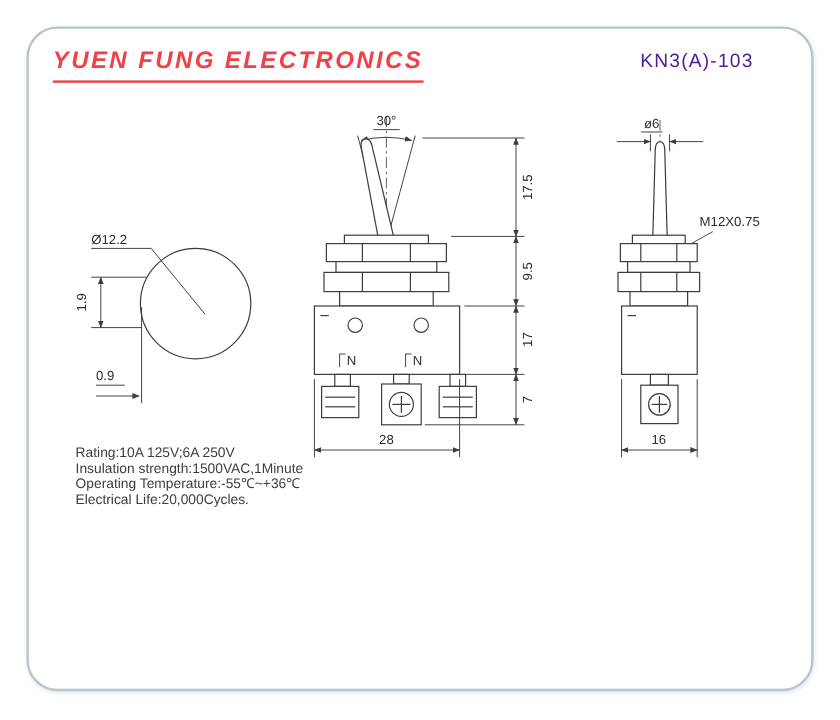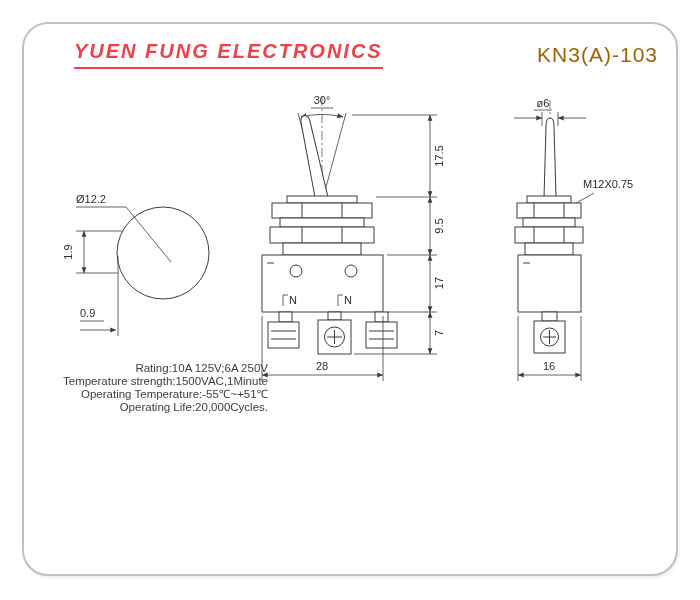--- a/index.html
+++ b/index.html
@@ -1,33 +1,33 @@
 <!DOCTYPE html>
 <html><head>
 <meta charset="utf-8">
 <style>
   html,body{margin:0;padding:0;background:#ffffff;}
   .stage{position:relative;width:700px;height:600px;background:#fff;overflow:hidden;
          font-family:"Liberation Sans",sans-serif;}
   .page-border{position:absolute;left:22px;top:22px;right:22px;bottom:24px;
                border:2px solid #b7c4cf;border-radius:26px;background:#fff;
                box-shadow:1px 2px 3px rgba(90,110,130,.12);}
-  .header{position:absolute;left:74px;top:40px;width:584px;display:flex;
+  .header{position:absolute;left:44px;top:40px;width:584px;display:flex;
           justify-content:space-between;align-items:flex-start;}
   .logo-text{display:inline-block;color:#ef4148;font-style:italic;font-weight:bold;
              font-size:20px;letter-spacing:2px;border-bottom:2px solid #ef4148;
              padding-bottom:4px;white-space:nowrap;}
-  .model{font-size:21px;color:#a16207;letter-spacing:1px;margin-top:3px;}
+  .model{font-size:16px;color:#4c1d95;letter-spacing:1px;margin-top:3px;}
   svg.drawing{position:absolute;left:0;top:0;}
   .ln{stroke:#3c3c3c;fill:none;stroke-width:1;}
   .thin{stroke-width:0.8;}
   .cl{stroke:#5a5a5a;stroke-width:0.8;stroke-dasharray:9 3 2 3;fill:none;}
   .fillw{fill:#ffffff;stroke:#3c3c3c;stroke-width:1;}
   .dt{font-family:"Liberation Sans",sans-serif;font-size:11px;fill:#2d2d2d;}
-  .specs{position:absolute;left:63px;top:362px;color:#3d3d3d;font-size:11.5px;line-height:12.9px;text-align:right;}
+  .specs{position:absolute;left:63px;top:372px;color:#3d3d3d;font-size:11.5px;line-height:12.9px;}
   .specs p{margin:0;}
 </style>
 </head>
 <body>
 
 <div class="stage">
   <div class="page-border"></div>
 
   <div class="header">
     <span class="logo-text">YUEN FUNG ELECTRONICS</span>
@@ -172,17 +172,17 @@
         <line class="ln thin" x1="518" y1="316" x2="518" y2="381"></line>
         <line class="ln thin" x1="581" y1="316" x2="581" y2="381"></line>
         <line class="ln thin" x1="518" y1="375" x2="581" y2="375" marker-start="url(#arr)" marker-end="url(#arr)"></line>
         <text class="dt" text-anchor="middle" x="549" y="370">16</text>
       </g>
     </g>
   </svg>
 
   <div class="specs">
     <p>Rating:10A 125V;6A 250V</p>
-    <p>Temperature strength:1500VAC,1Minute</p>
-    <p>Operating Temperature:-55℃~+51℃</p>
-    <p>Operating Life:20,000Cycles.</p>
+    <p>Insulation strength:1500VAC,1Minute</p>
+    <p>Operating Temperature:-55℃~+36℃</p>
+    <p>Electrical Life:20,000Cycles.</p>
   </div>
 </div>
 
 </body></html>

